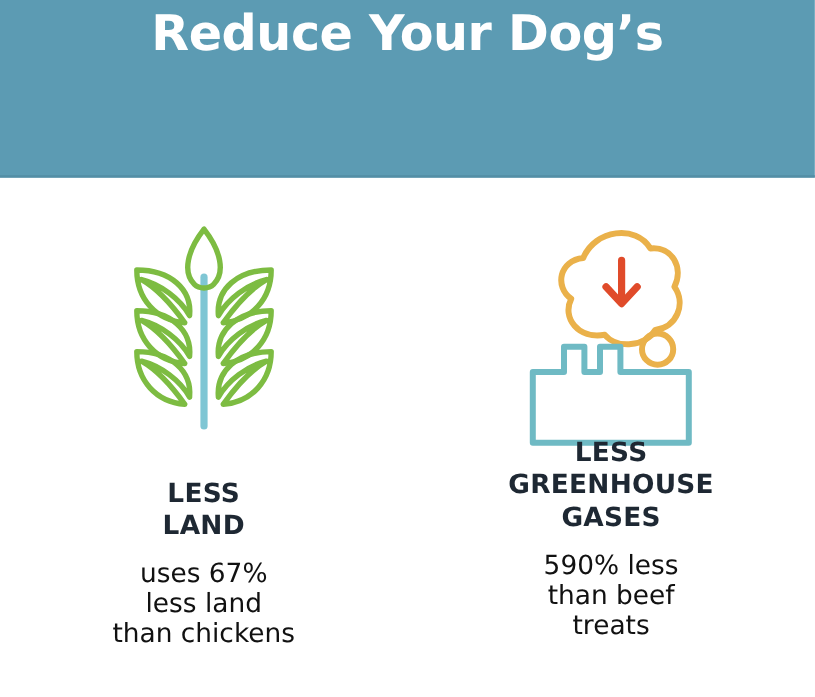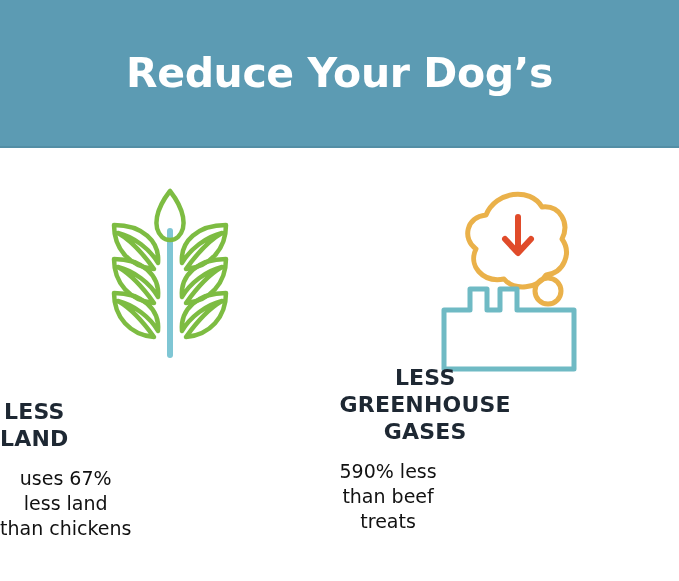--- a/index.html
+++ b/index.html
@@ -25,21 +25,20 @@
     position: absolute;
     left: 0;
     top: 0;
     width: 679px;
     height: 148px;
     background: #5c9bb3;
     box-sizing: border-box;
     display: flex;
     flex-direction: column;
     align-items: center;
-    justify-content: center;
     border-bottom: 2px solid #538ea5;
   }
   .header-title-line {
     color: #ffffff;
     font-family: "DejaVu Sans", sans-serif;
     font-weight: bold;
     font-size: 41px;
     line-height: 56px;
     letter-spacing: -0.4px;
     text-align: center;
@@ -55,21 +54,21 @@
     height: 433px;
     display: flex;
     flex-direction: row;
     align-items: flex-start;
   }
   .column {
     flex: 1 1 0;
     height: 100%;
     display: flex;
     flex-direction: column;
-    align-items: flex-start;
+    align-items: center;
     position: relative;
   }
 
   .icon-area {
     height: 250px;
     width: 100%;
     display: flex;
     align-items: center;
     justify-content: center;
   }
@@ -85,21 +84,21 @@
     letter-spacing: 0.2px;
     white-space: pre-line;
   }
   .col-heading.tall { margin-top: -34px; }
 
   .col-body {
     margin-top: 14px;
     color: #111111;
     font-family: "DejaVu Sans", sans-serif;
     font-weight: normal;
-    font-size: 19px;
+    font-size: 22px;
     line-height: 25px;
     text-align: center;
     white-space: pre-line;
   }
 </style>
 </head>
 <body>
 
 <div id="infographic">
 

